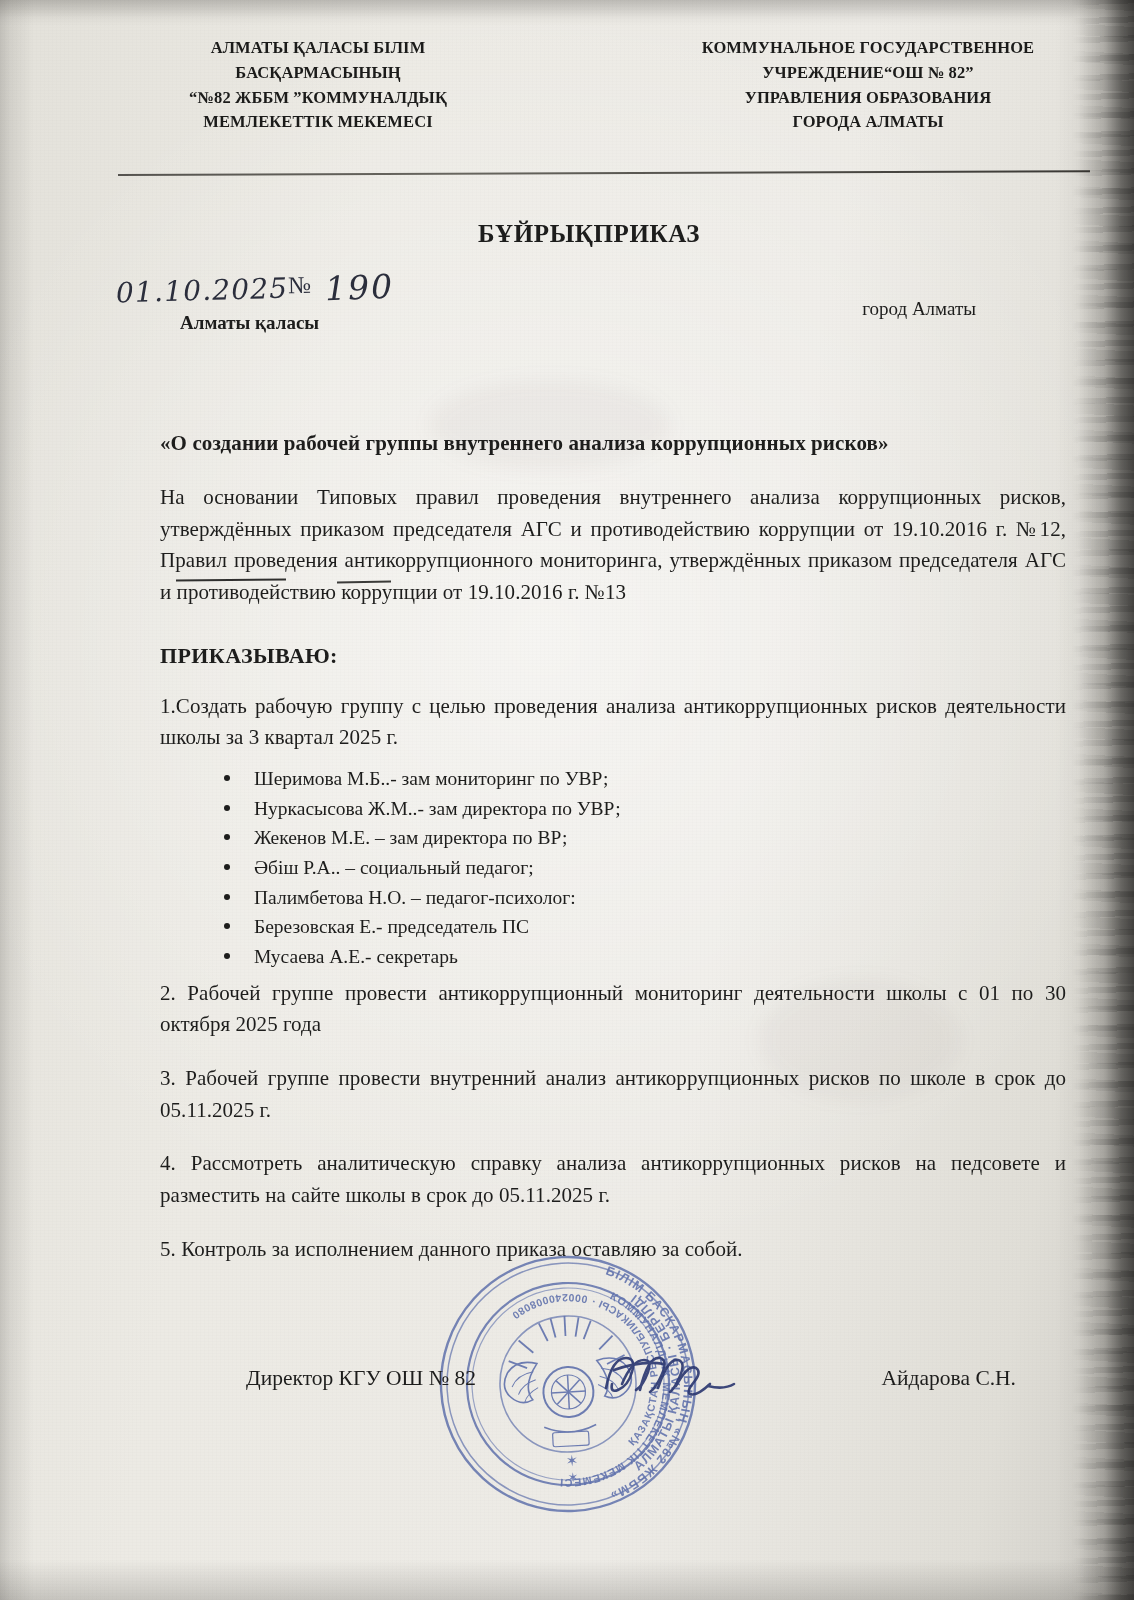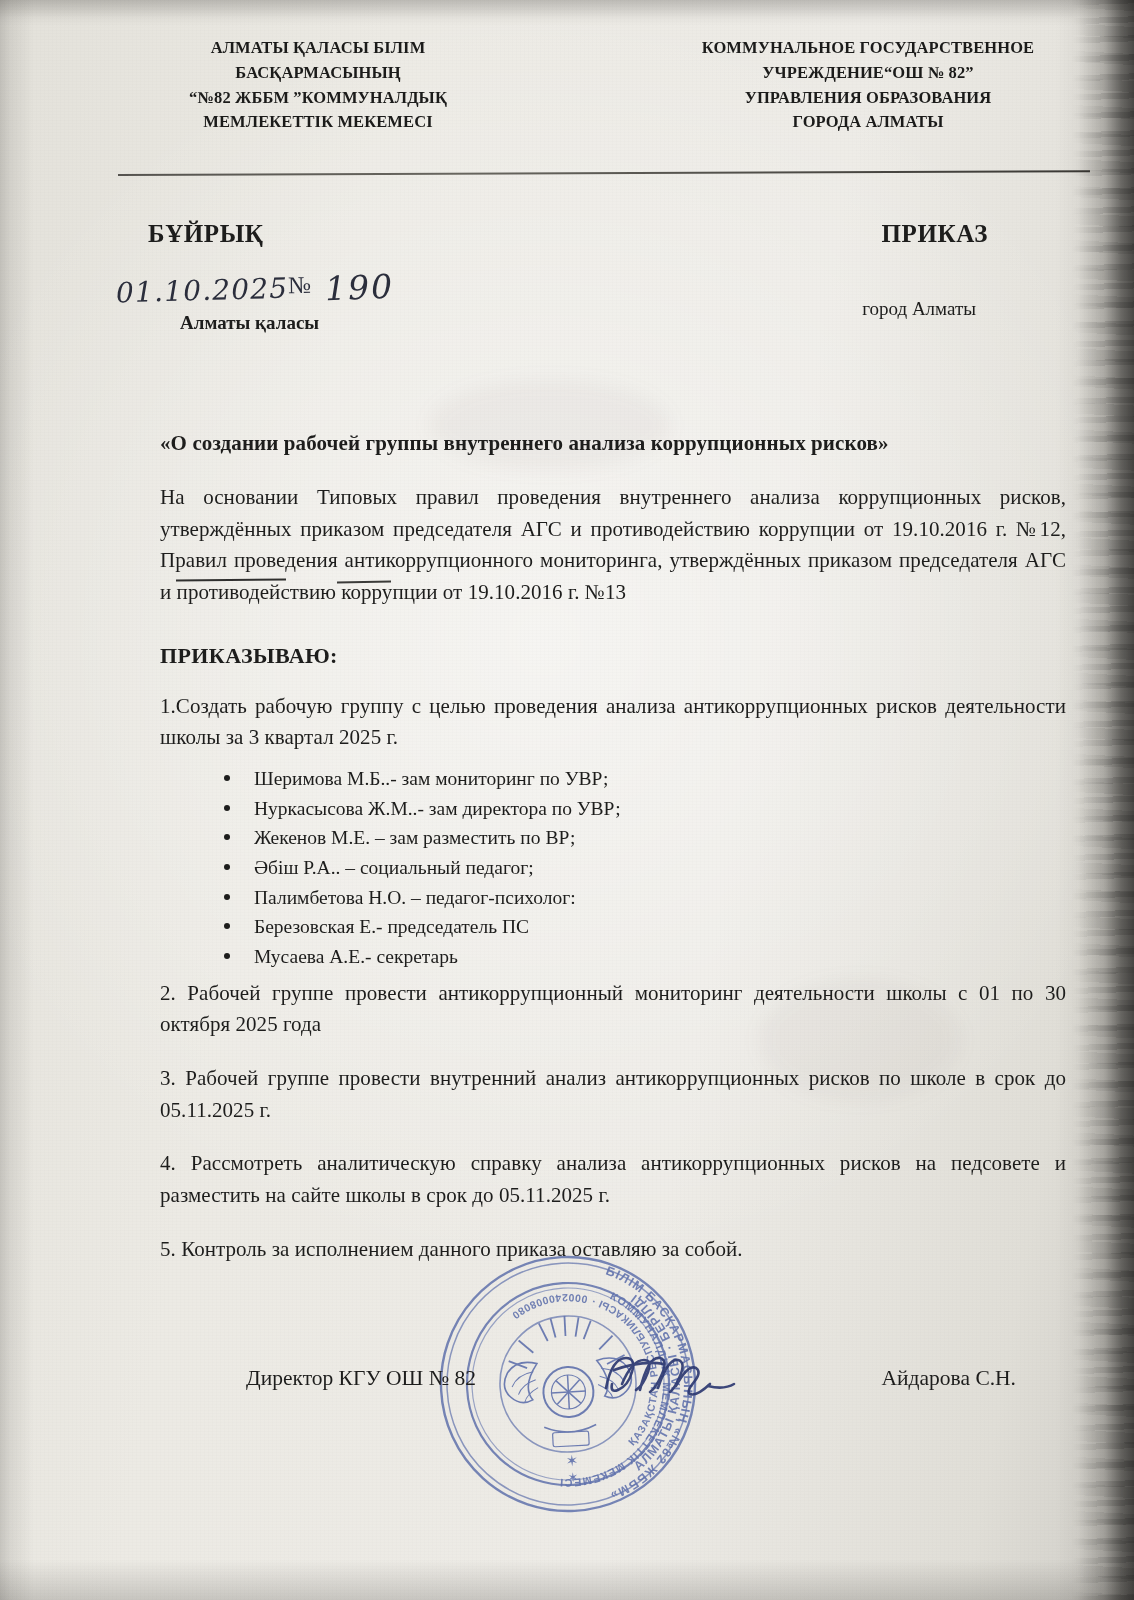--- a/index.html
+++ b/index.html
@@ -106,22 +106,22 @@
     transform: rotate(-0.22deg);
     transform-origin: left center;
   }
 
   
   .caption-row {
     position: absolute;
     top: 220px;
     left: 0; right: 0;
     display: flex;
-    justify-content: space-between;
-    padding: 0 60px 0 76px;
+    justify-content: center;
+    padding: 0 60px 0 118px;
     box-sizing: border-box;
   }
   .caption {
     font-weight: bold;
     font-size: 25px;
     letter-spacing: .6px;
   }
   .caption-kk { margin-left: 72px; }
   .caption-ru { margin-right: 86px; }
 
@@ -327,21 +327,21 @@
 
       <p class="para">На основании Типовых правил проведения внутреннего анализа коррупционных рисков, утверждённых приказом председателя АГС и противодействию коррупции от 19.10.2016 г. №12, Правил проведения антикоррупционного мониторинга, утверждённых приказом председателя АГС и противодействию коррупции от 19.10.2016 г. №13</p>
 
       <p class="order-heading">ПРИКАЗЫВАЮ:</p>
 
       <p class="para para-tight">1.Создать рабочую группу с целью проведения анализа антикоррупционных рисков деятельности школы за 3 квартал 2025 г.</p>
 
       <ul class="members">
         <li>Шеримова М.Б..- зам мониторинг по УВР;</li>
         <li>Нуркасысова Ж.М..- зам директора по УВР;</li>
-        <li>Жекенов М.Е. – зам разместить по ВР;</li>
+        <li>Жекенов М.Е. – зам директора по ВР;</li>
         <li>Әбіш Р.А.. – социальный педагог;</li>
         <li>Палимбетова Н.О. – педагог-психолог:</li>
         <li>Березовская Е.- председатель ПС</li>
         <li>Мусаева А.Е.- секретарь</li>
       </ul>
 
       <p class="para">2. Рабочей группе провести антикоррупционный мониторинг деятельности школы с 01 по 30 октября 2025 года</p>
 
       <p class="para para-spaced">3. Рабочей группе провести внутренний анализ антикоррупционных рисков по школе в срок до 05.11.2025 г.</p>
 

